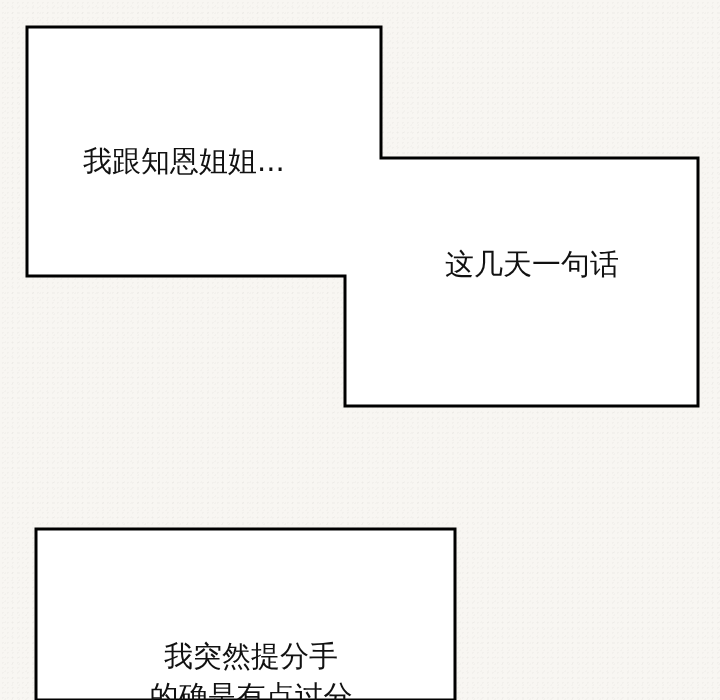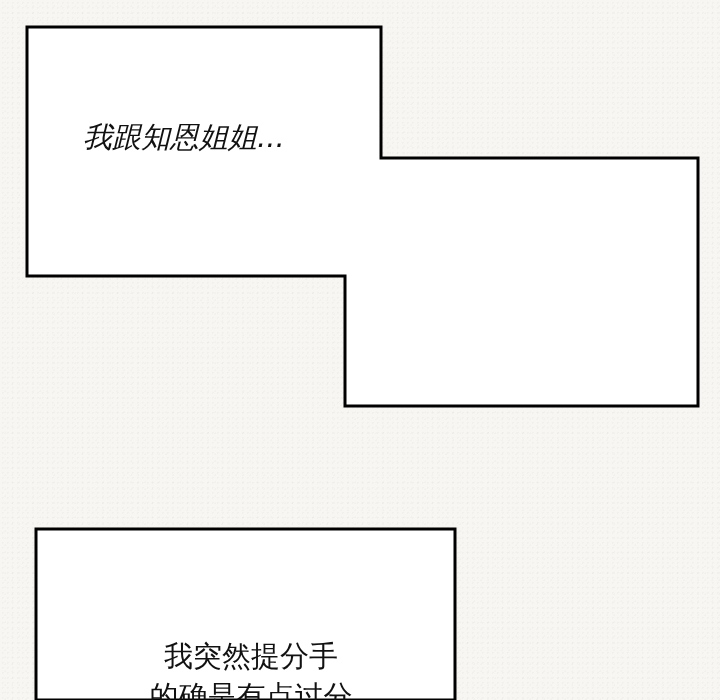--- a/index.html
+++ b/index.html
@@ -20,21 +20,22 @@
     }
   </style>
 </head>
 <body>
 
 <svg class="panel-svg" width="720" height="700">
   <polygon points="27,27 381,27 381,158 698,158 698,406 345,406 345,276 27,276" fill="#ffffff" stroke="#000000" stroke-width="3"></polygon>
   <polygon points="36,700 36,529 455,529 455,700" fill="#ffffff" stroke="#000000" stroke-width="3"></polygon>
 </svg>
 
-<div class="caption" style="left:83px; top:117px;font-style:italic;">我跟知恩姐姐...</div>
+<div class="caption" style="left:83px; top:141px;">我跟知恩姐姐...</div>
 
 <div class="caption" style="left:404px; top:244px; width:256px;">
+  <div>这几天一句话</div>
 </div>
 
 <div class="caption" style="left:96px; top:636px; width:310px;">
   <div>我突然提分手</div>
   <div>的确是有点过分</div>
 </div>
 
 </body></html>

